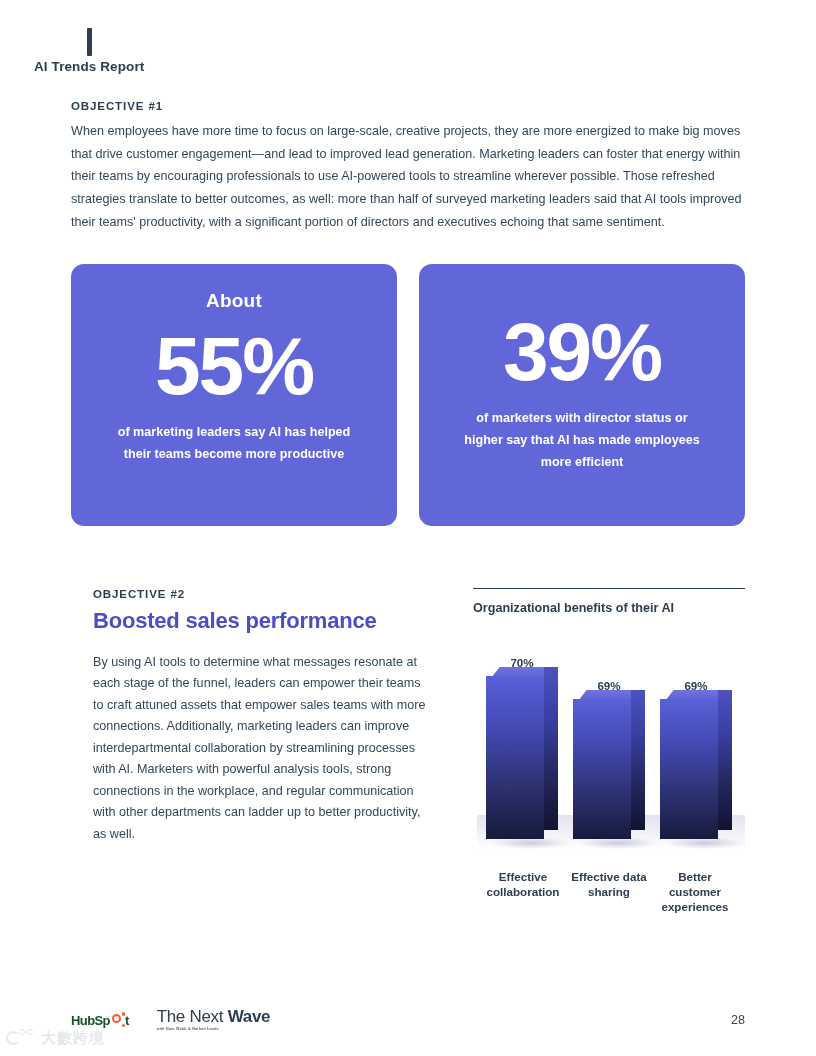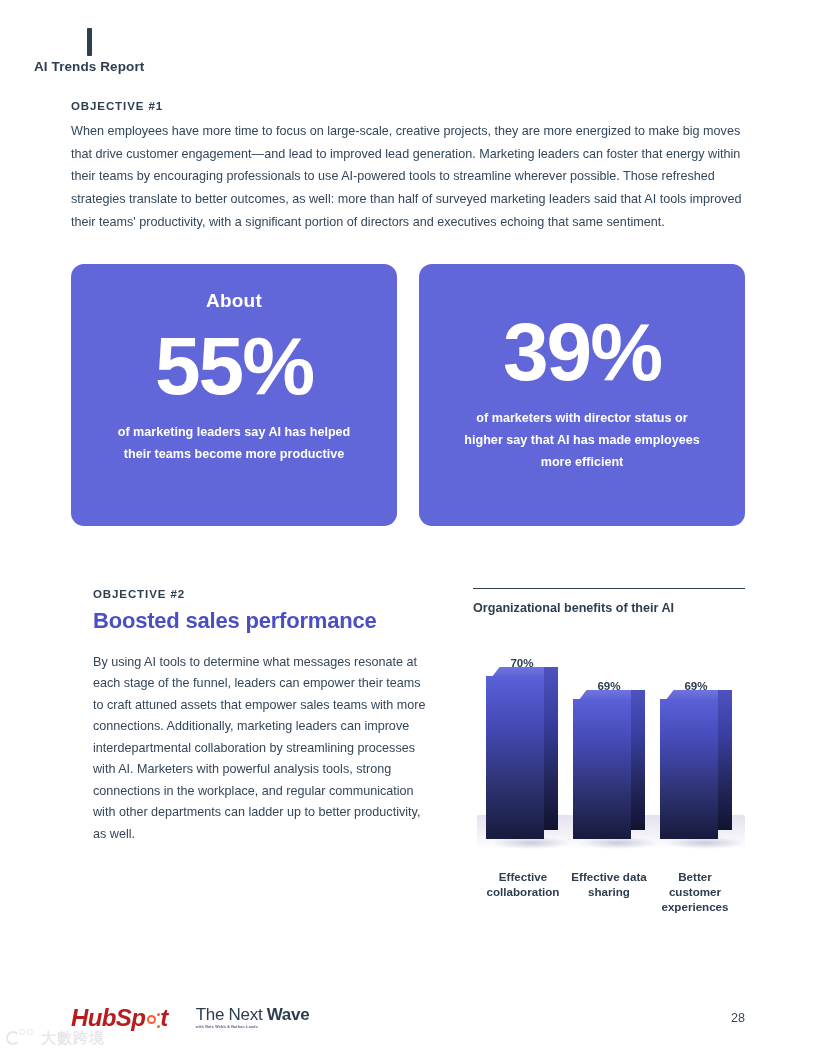--- a/index.html
+++ b/index.html
@@ -236,27 +236,26 @@
   
   .footer {
     position: absolute;
     bottom: 24px;
     left: 71px;
     right: 71px;
     display: flex;
     align-items: center;
   }
   .logo-hubspot {
-    font-size: 24px;
-    font-weight: bold;
-    color: #b91c1c;
+    font-size: 13px;
+    font-weight: bold;
+    color: #14532d;
     letter-spacing: -0.6px;
     position: relative;
     display: inline-block;
-    font-style: italic;
   }
   .sprocket {
     display: inline-block;
     position: relative;
     width: 15px;
     height: 15px;
     vertical-align: -2px;
   }
   .sprocket .ring {
     position: absolute;

